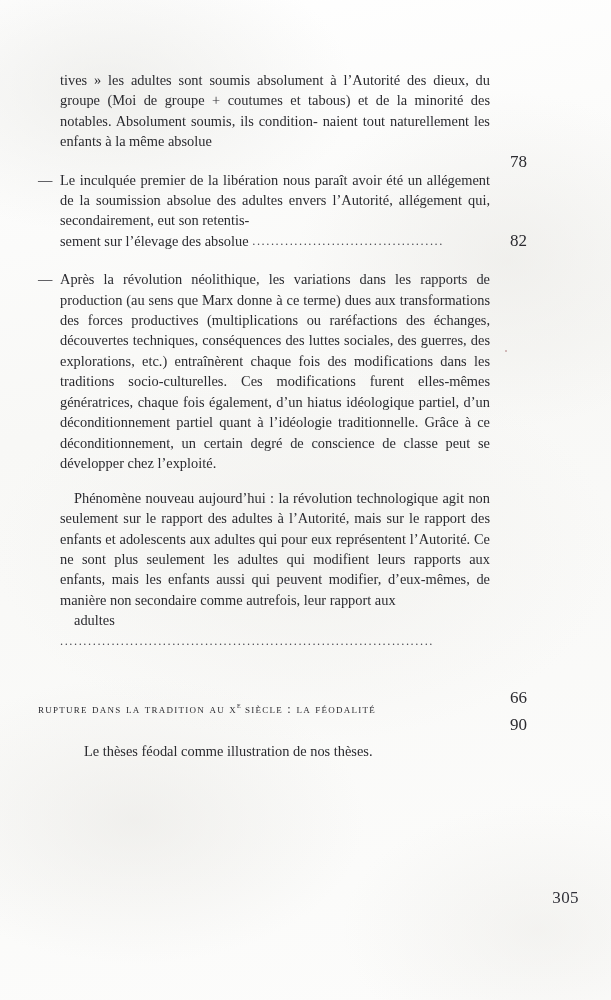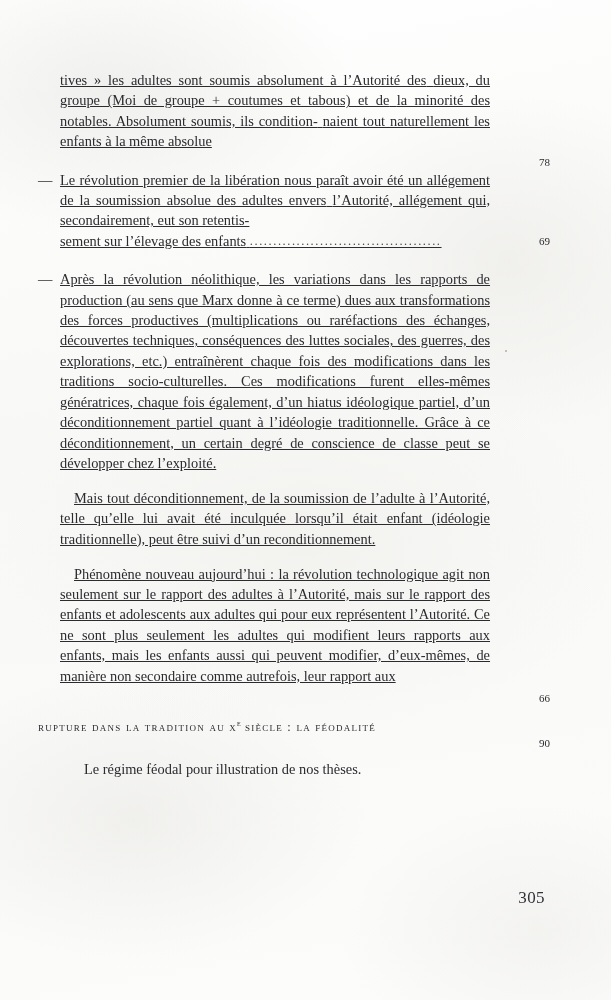--- a/index.html
+++ b/index.html
@@ -52,21 +52,20 @@
   }
 
   .entry-body {
     margin-left: 22px;
     width: 430px;
     text-align: justify;
     text-justify: inter-word;
     font-size: 14.4px;
     line-height: 20.4px;
     hyphens: manual;
-    text-decoration: underline;
   }
 
   .entry.no-dash .entry-body {
     margin-left: 22px;
   }
 
   .dash {
     position: absolute;
     left: 0;
     top: 0;
@@ -94,22 +93,22 @@
   .leader {
     letter-spacing: 1.55px;
     font-size: 12.5px;
     color: #4a4a50;
     vertical-align: 1px;
   }
 
   .pagenum {
     position: absolute;
     width: 40px;
-    text-align: right;
-    font-size: 11px;
+    text-align: left;
+    font-size: 17px;
     line-height: 20.4px;
     font-family: "Liberation Serif", "DejaVu Serif", serif;
     color: #2b2b30;
   }
 
   
   .sc-heading {
     position: relative;
     width: 452px;
     font-size: 12.4px;
@@ -143,20 +142,21 @@
 
   .folio {
     position: absolute;
     left: 0;
     top: 888px;
     width: 545px;
     text-align: right;
     font-size: 17px;
     letter-spacing: 0.4px;
     color: #32323a;
+    padding-left: 34px;
   }
 
   
   .margin-speck {
     position: absolute;
     left: 505px;
     top: 350px;
     width: 2px;
     height: 2px;
     border-radius: 50%;
@@ -181,51 +181,54 @@
         <span>dieux, du groupe (Moi de groupe + coutumes et tabous) et de</span>
         <span>la minorité des notables. Absolument soumis, ils condition-</span>
         <span>naient tout naturellement les enfants à la même absolue</span>
       </div>
       <div class="pagenum" style="left:472px; top:81.6px;">78</div>
     </div>
 
     <div class="entry" style="margin-top:18px;">
       <div class="dash">—</div>
       <div class="entry-body">
-        <span>Le révolution premier de la libération nous paraît avoir été</span>
+        <span>Le inculquée premier de la libération nous paraît avoir été</span>
         <span>un allégement de la soumission absolue des adultes envers</span>
         <span>l’Autorité, allégement qui, secondairement, eut son retentis-</span>
         <span class="leader-line">
-          <span>sement sur l’élevage des enfants</span>
+          <span>sement sur l’élevage des absolue</span>
           <span class="leader">.........................................</span>
         </span>
       </div>
-      <div class="pagenum" style="left:472px; top:61.2px;">69</div>
+      <div class="pagenum" style="left:472px; top:61.2px;">82</div>
     </div>
 
     <div class="entry" style="margin-top:18px;">
       <div class="dash">—</div>
       <div class="entry-body">
         <p class="para flush">Après la révolution néolithique, les variations dans les rapports de production (au sens que Marx donne à ce terme) dues aux transformations des forces productives (multiplications ou raréfactions des échanges, découvertes techniques, conséquences des luttes sociales, des guerres, des explorations, etc.) entraînèrent chaque fois des modifications dans les traditions socio-culturelles. Ces modifications furent elles-mêmes génératrices, chaque fois également, d’un hiatus idéologique partiel, d’un déconditionnement partiel quant à l’idéologie traditionnelle. Grâce à ce déconditionnement, un certain degré de conscience de classe peut se développer chez l’exploité.</p>
-        <p class="para">Mais tout déconditionnement, de la soumission de l’adulte à l’Autorité, telle qu’elle lui avait été inculquée lorsqu’il était enfant (idéologie traditionnelle), peut être suivi d’un reconditionnement.</p>
         <p class="para">
           <span>Phénomène nouveau aujourd’hui : la révolution technologique agit non seulement sur le rapport des adultes à l’Autorité, mais sur le rapport des enfants et adolescents aux adultes qui pour eux représentent l’Autorité. Ce ne sont plus seulement les adultes qui modifient leurs rapports aux enfants, mais les enfants aussi qui peuvent modifier, d’eux-mêmes, de manière non secondaire comme autrefois, leur rapport aux</span>
+          <span class="leader-line">
+            <span>adultes</span>
+            <span class="leader">................................................................................</span>
+          </span>
         </p>
       </div>
       <div class="pagenum" style="left:472px; top:419px;">66</div>
     </div>
 
-    <div class="entry" style="margin-top:27px; margin-bottom:0;">
+    <div class="entry" style="margin-top:44px; margin-bottom:0;">
       <div class="sc-heading">
         <span class="sc-line"><span>Rupture dans la tradition au X</span><span class="ord">e</span><span> siècle : la féodalité</span></span>
       </div>
       <div class="pagenum" style="left:472px; top:20px;">90</div>
     </div>
 
     <div style="margin-top:22px;">
-      <p class="closing">Le régime féodal pour illustration de nos thèses.</p>
+      <p class="closing">Le thèses féodal comme illustration de nos thèses.</p>
     </div>
 
   </div>
 
   <div class="folio">305</div>
 
 </div>
 
 </body></html>

